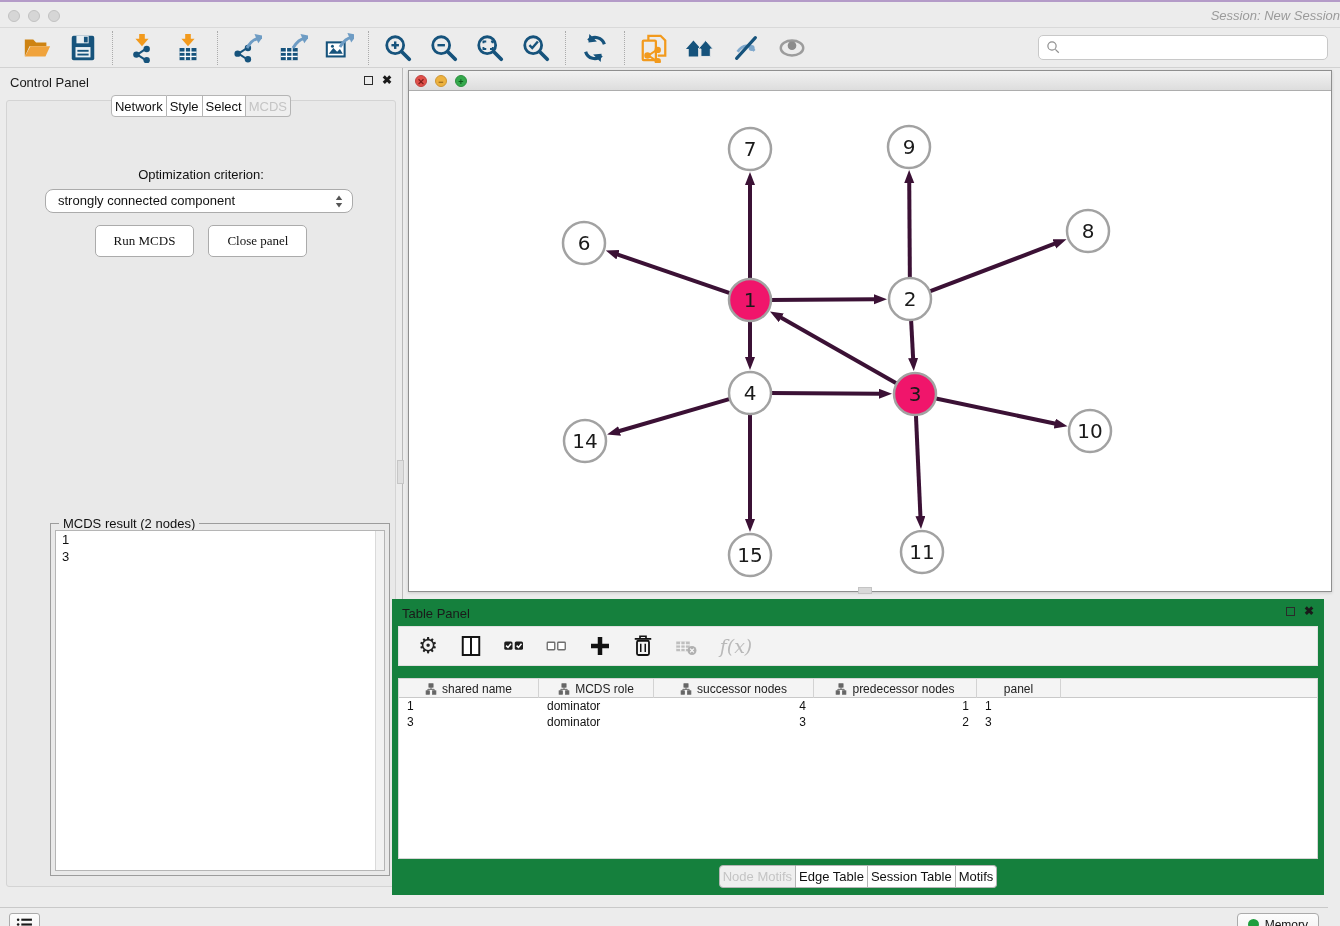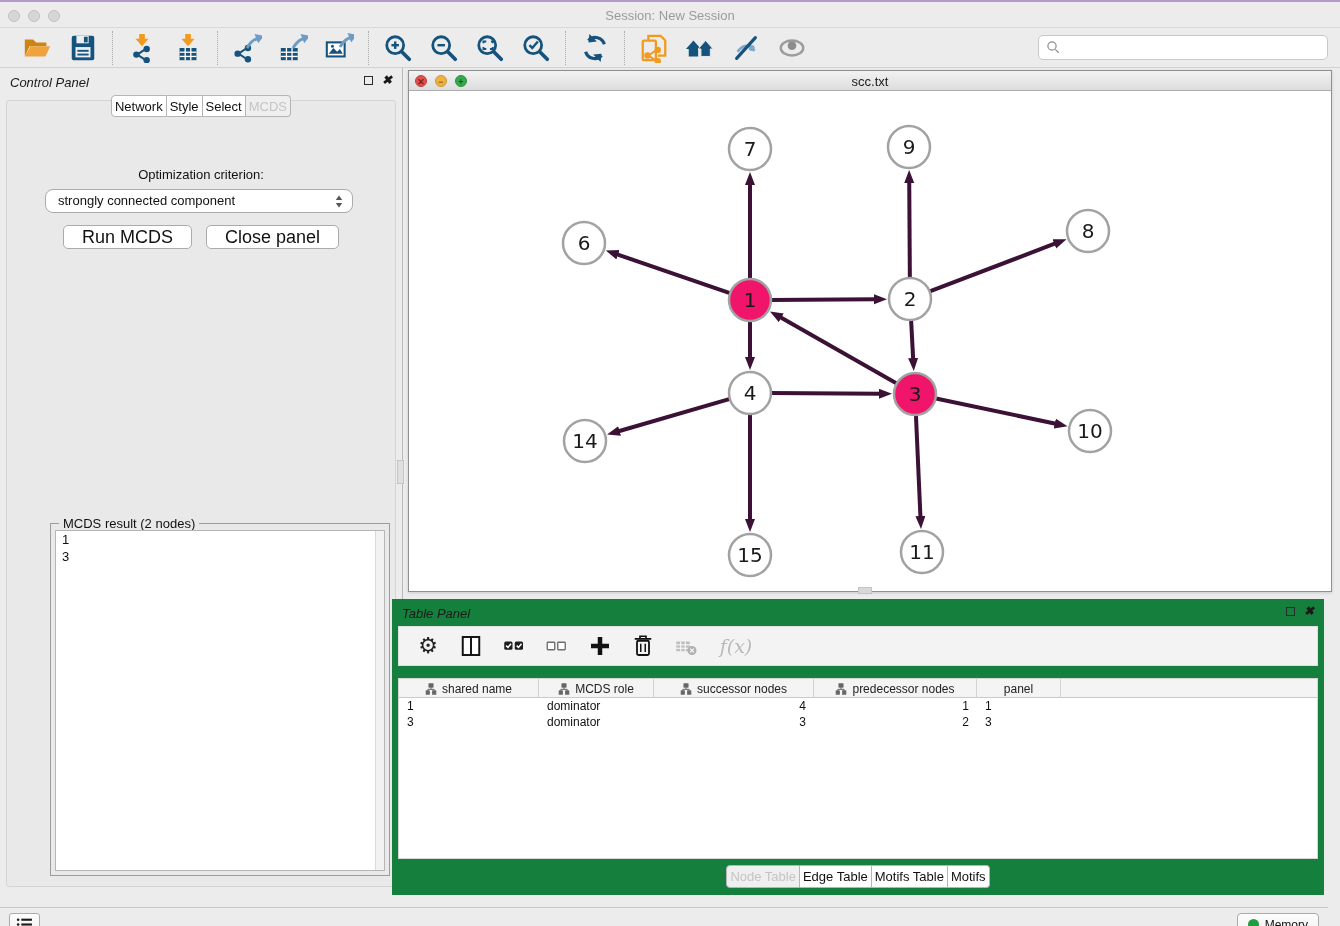--- a/index.html
+++ b/index.html
@@ -1,52 +1,52 @@
 <!DOCTYPE html>
 <html><head>
 <meta charset="utf-8">
 <style>
   * { margin:0; padding:0; box-sizing:border-box; }
   html,body { width:1340px; height:926px; font-family:"Liberation Sans",sans-serif; background:#ECECEC; overflow:hidden; }
   .app { position:absolute; inset:0; background:#ECECEC; border-top:2px solid #B49BC8; }
 
   
   .titlebar { position:absolute; top:2px; left:0; right:0; height:24px; background:#ECECEC; border-bottom:1px solid #D9D9D9; }
-  .titlebar .title { position:absolute; left:0; right:0; top:4px; text-align:center; font-size:13px; color:#9B9B9B; }
+  .titlebar .title { position:absolute; left:0; right:0; top:4px; text-align:right; font-size:13px; color:#9B9B9B;font-style:italic; }
   .traffic { position:absolute; left:8px; top:6px; display:flex; gap:8px; }
   .traffic span { width:12px; height:12px; border-radius:50%; background:#D6D6D6; border:1px solid #C2C2C2; display:inline-block; }
 
   
   .toolbar { position:absolute; top:26px; left:0; right:0; height:40px; background:#ECECEC; border-bottom:1px solid #D2D2D2; display:flex; align-items:center; padding-left:8px; }
   .tb-group { display:flex; align-items:center; gap:14px; padding:0 13px; }
   .tb-sep { width:1px; height:34px; border-left:1px dotted #ABABAB; }
   .tb-btn { width:32px; height:32px; display:flex; align-items:center; justify-content:center; cursor:pointer; }
   .tb-btn svg { width:30px; height:30px; }
   .search-wrap { position:absolute; right:12px; top:7px; width:290px; height:25px; background:#FFF; border:1px solid #C8C8C8; border-radius:5px; display:flex; align-items:center; padding-left:7px; }
   .search-wrap svg { width:15px; height:15px; }
   .search-wrap input { border:none; outline:none; flex:1; height:21px; font-size:13px; background:transparent; padding-left:5px; }
 
   
   .control-panel { position:absolute; left:0; top:66px; width:403px; height:827px; background:#ECECEC; border-right:1px solid #B9B9B9; }
-  .panel-header { position:relative; height:27px;font-style:italic; }
+  .panel-header { position:relative; height:27px; }
   .panel-header .ph-title { position:absolute; left:10px; top:7px; font-size:13px; color:#1A1A1A; }
   .ph-icons { position:absolute; right:10px; top:7px; display:flex; gap:9px; align-items:center; }
   .ic-max { width:9px; height:9px; border:1.5px solid #2B2B2B; display:inline-block; }
   .ic-close { font-size:12px; font-weight:bold; color:#1A1A1A; line-height:10px; }
   .tabs-row { position:relative; height:22px; display:flex; justify-content:center; z-index:2; }
   .tab { height:22px; padding:0 3px; font-size:13px; line-height:21px; background:#FFF; border:1px solid #B5B5B5; border-left:none; color:#111; cursor:pointer; }
   .tab:first-child { border-left:1px solid #B5B5B5; border-top-left-radius:4px; border-bottom-left-radius:4px; }
   .tab:last-child { border-top-right-radius:4px; border-bottom-right-radius:4px; }
   .tab.sel { background:#EFEFEF; color:#C4C4C4; }
   .cp-body { position:absolute; left:6px; right:6px; top:32px; bottom:8px; background:#E9E9E9; border:1px solid #D4D4D4; border-radius:3px; }
   .opt-label { position:absolute; left:0; right:0; top:66px; text-align:center; font-size:13px; color:#111; }
   .criterion { position:absolute; left:38px; top:88px; width:308px; height:24px; background:#FFF; border:1px solid #ABABAB; border-radius:8px; font-size:13px; line-height:22px; padding-left:12px; color:#111; cursor:pointer; }
   .criterion svg { position:absolute; right:6px; top:4px; width:14px; height:15px; }
   .cp-buttons { position:absolute; left:0; right:0; top:124px; display:flex; justify-content:center; gap:14px; }
-  .btn { height:24px; padding:0 18px; background:#FFF; border:1px solid #ABABAB; border-radius:5px; font-size:18px; color:#111; cursor:pointer; font-family:Liberation Sans, sans-serif; }
+  .btn { height:32px; padding:0 18px; background:#FFF; border:1px solid #ABABAB; border-radius:5px; font-size:13px; color:#111; cursor:pointer; font-family:Liberation Serif, serif; }
   .result-box { position:absolute; left:5px; right:5px; top:422px; bottom:10px; border:1px solid #9C9C9C;margin-left:38px; }
   .result-legend { position:absolute; top:-8px; left:8px; background:#E9E9E9; padding:0 4px; font-size:13px; color:#111; }
   .result-inner { position:absolute; inset:6px 4px 4px 4px; background:#FFF; border:1px solid #B5B5B5; overflow:hidden; }
   .result-line { font-size:13px; color:#111; padding-left:6px; line-height:17px; }
   .result-scroll { position:absolute; right:0; top:0; bottom:0; width:9px; background:#F2F2F2; border-left:1px solid #DADADA; }
 
   
   .net-window { position:absolute; left:408px; top:68px; width:924px; height:522px; background:#FFF; border:1px solid #8F8F8F; box-shadow:0 1px 3px rgba(0,0,0,0.15); }
   .net-titlebar { position:relative; height:20px; background:linear-gradient(#F2F2F2,#DDDDDD); border-bottom:1px solid #ADADAD; }
   .net-title { position:absolute; left:0; right:0; top:3px; text-align:center; font-size:13px; color:#1A1A1A; }
@@ -318,21 +318,20 @@
     </div>
   </div>
 
   <div class="net-window">
     <div class="net-titlebar">
       <div class="lights">
         <span class="light red">✕</span>
         <span class="light yellow">−</span>
         <span class="light green">+</span>
       </div>
-      <div class="net-title">scc.txt</div>
     </div>
     <div class="net-canvas">
       <svg id="graph-svg" width="922" height="500">
           <defs>
             <marker id="arrow" markerUnits="userSpaceOnUse" markerWidth="16" markerHeight="12" refX="1" refY="5" orient="auto">
               <path d="M0 0 L13 5 L0 10 Z" fill="#3B1135"></path>
             </marker>
           </defs>
           <line x1="341" y1="190" x2="341" y2="93" stroke="#3B1135" stroke-width="4" marker-end="url(#arrow)"></line>
           <line x1="323.0298756471126" y1="202.82953561376758" x2="208.10286065005576" y2="163.3666449220071" stroke="#3B1135" stroke-width="4" marker-end="url(#arrow)"></line>
@@ -515,23 +514,23 @@
           <div class="trow">
             <div class="td" style="width: 140px;">3</div>
             <div class="td" style="width: 115px;">dominator</div>
             <div class="td right" style="width: 160px;">3</div>
             <div class="td right" style="width: 163px;">2</div>
             <div class="td" style="width: 84px;">3</div>
           </div>
         </div>
     </div>
     <div class="tp-tabs" id="tp-tabs">
-        <div class="tab sel">Node Table</div>
+        <div class="tab sel">Node Motifs</div>
         <div class="tab">Edge Table</div>
-        <div class="tab">Motifs Table</div>
+        <div class="tab">Session Table</div>
         <div class="tab">Motifs</div>
       </div>
   </div>
 
   <div class="statusbar">
     <div class="list-btn">
       <svg viewBox="0 0 32 28">
         <circle cx="4" cy="5" r="2.4" fill="#1A1A1A"></circle>
           <rect x="10" y="3" width="20" height="4" fill="#1A1A1A"></rect>
         <circle cx="4" cy="14" r="2.4" fill="#1A1A1A"></circle>

